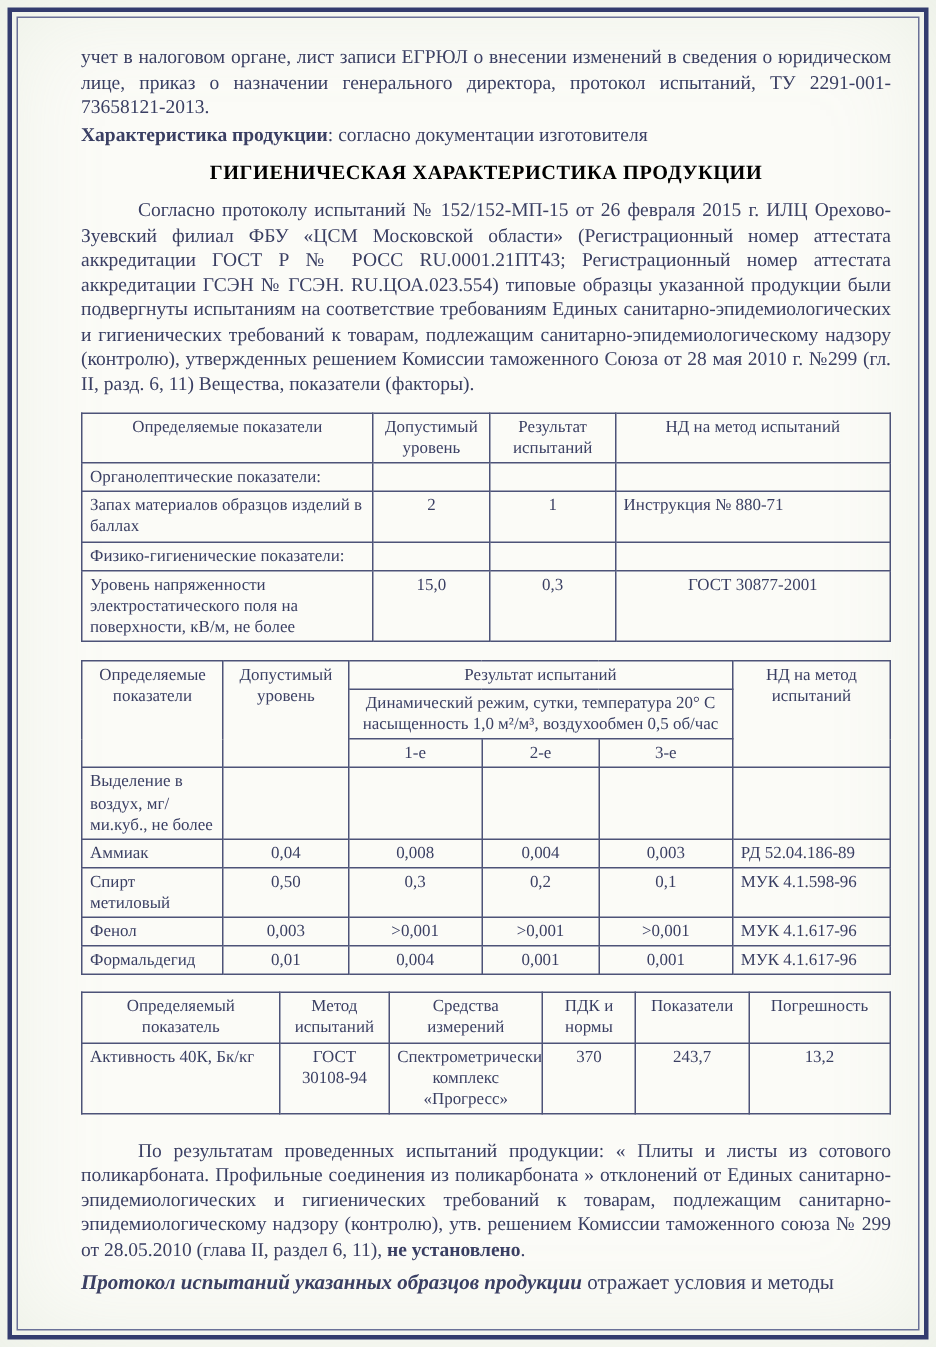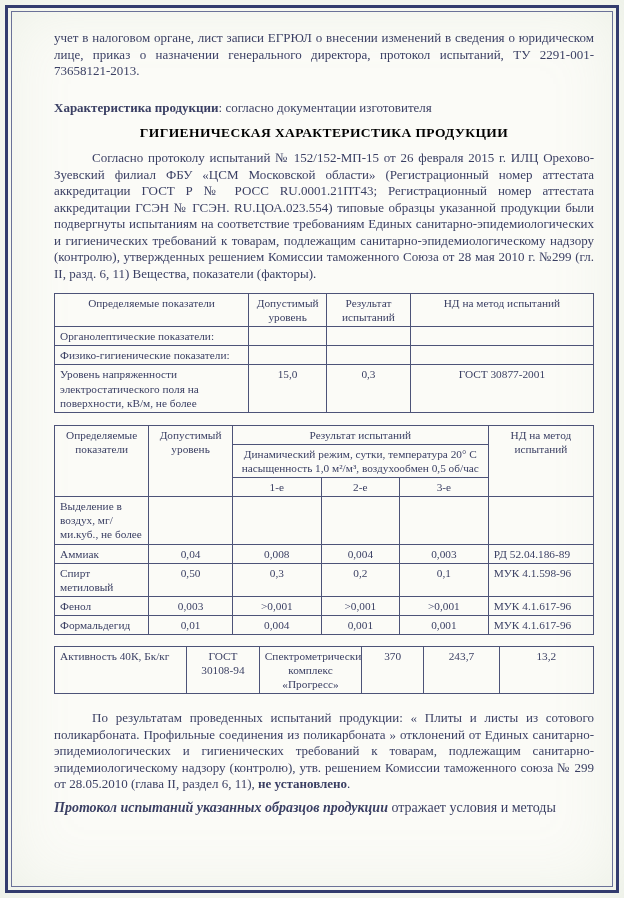--- a/index.html
+++ b/index.html
@@ -26,21 +26,21 @@
     border:1px solid #6a7198;
     pointer-events:none;
   }
   .content {
     position:absolute; top:30px; left:54px; right:30px;
   }
   .para { font-size:13px; line-height:1.27; }
   .justify { text-align:justify; }
   .indent { text-indent:38px; }
   .bold { font-weight:bold; }
-  .intro { margin-bottom:20px; }
+  .intro { margin-bottom:2px; }
   .char-line { margin-bottom:9px; }
   .main-heading {
     font-size:13.5px; font-weight:bold; text-align:center;
     letter-spacing:0.4px; color:#000000; margin-bottom:9px;
   }
   .protocol { margin-bottom:11px; }
 
   .tbl { width:100%; border-collapse:collapse; table-layout:fixed; }
   .tbl th, .tbl td {
     border:1px solid #4d5378;
@@ -90,20 +90,26 @@
         <th class="tl">Определяемые показатели</th>
         <th>Допустимый уровень</th>
         <th>Результат испытаний</th>
         <th>НД на метод испытаний</th>
       </tr>
       <tr>
         <td>Органолептические показатели:</td>
         <td></td>
         <td></td>
         <td></td>
+      </tr>
+      <tr>
+        <td>Запах материалов образцов изделий в баллах</td>
+        <td class="ctr">2</td>
+        <td class="ctr">1</td>
+        <td>Инструкция № 880-71</td>
       </tr>
       <tr>
         <td>Физико-гигиенические показатели:</td>
         <td></td>
         <td></td>
         <td></td>
       </tr>
       <tr>
         <td>Уровень напряженности электростатического поля на поверхности, кВ/м, не более</td>
         <td class="ctr">15,0</td>
@@ -183,20 +189,28 @@
     <table class="tbl t3">
       <colgroup>
         <col style="width:24.5%">
           <col style="width:13.5%">
           <col style="width:19%">
           <col style="width:11.5%">
           <col style="width:14%">
           <col style="width:17.5%">
       </colgroup>
       <tbody>
+          <tr>
+        <th class="tl">Определяемый показатель</th>
+        <th>Метод испытаний</th>
+        <th>Средства измерений</th>
+        <th>ПДК и нормы</th>
+        <th>Показатели</th>
+        <th>Погрешность</th>
+      </tr>
       <tr>
         <td>Активность 40К, Бк/кг</td>
         <td class="ctr">ГОСТ 30108-94</td>
         <td class="ctr">Спектрометрический комплекс «Прогресс»</td>
         <td class="ctr">370</td>
         <td class="ctr">243,7</td>
         <td class="ctr">13,2</td>
       </tr>
     </tbody>
       </table>

